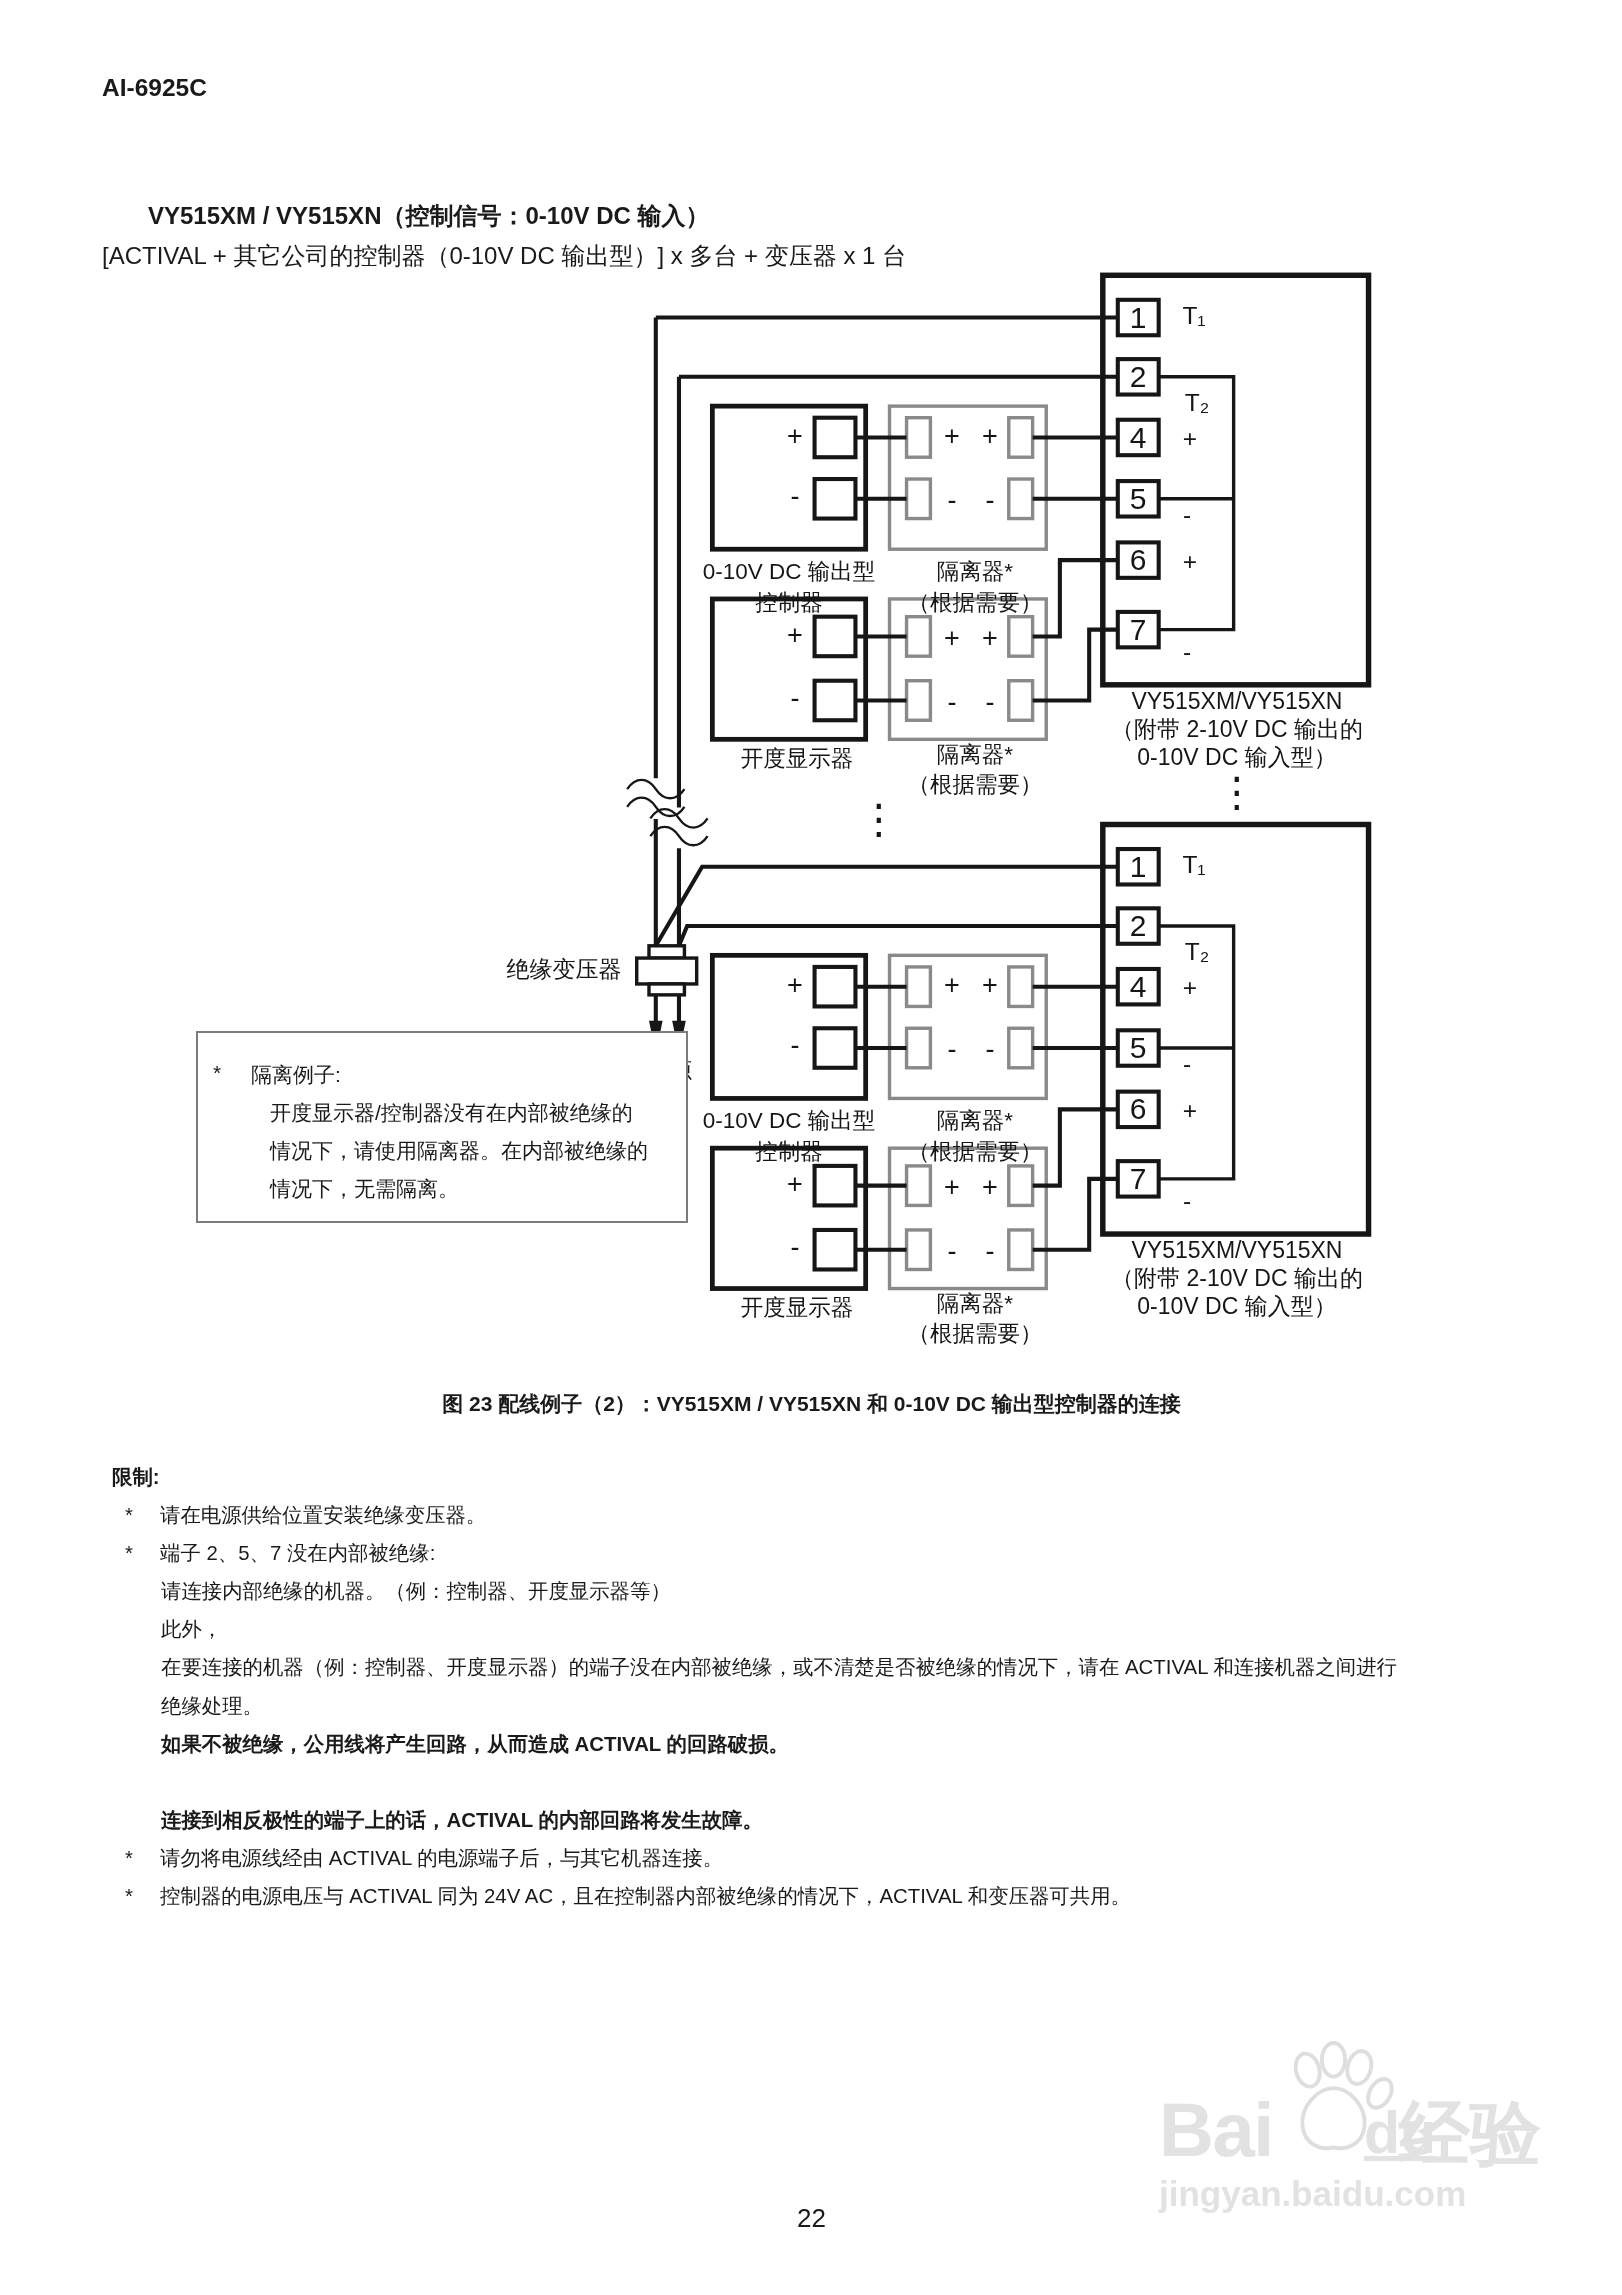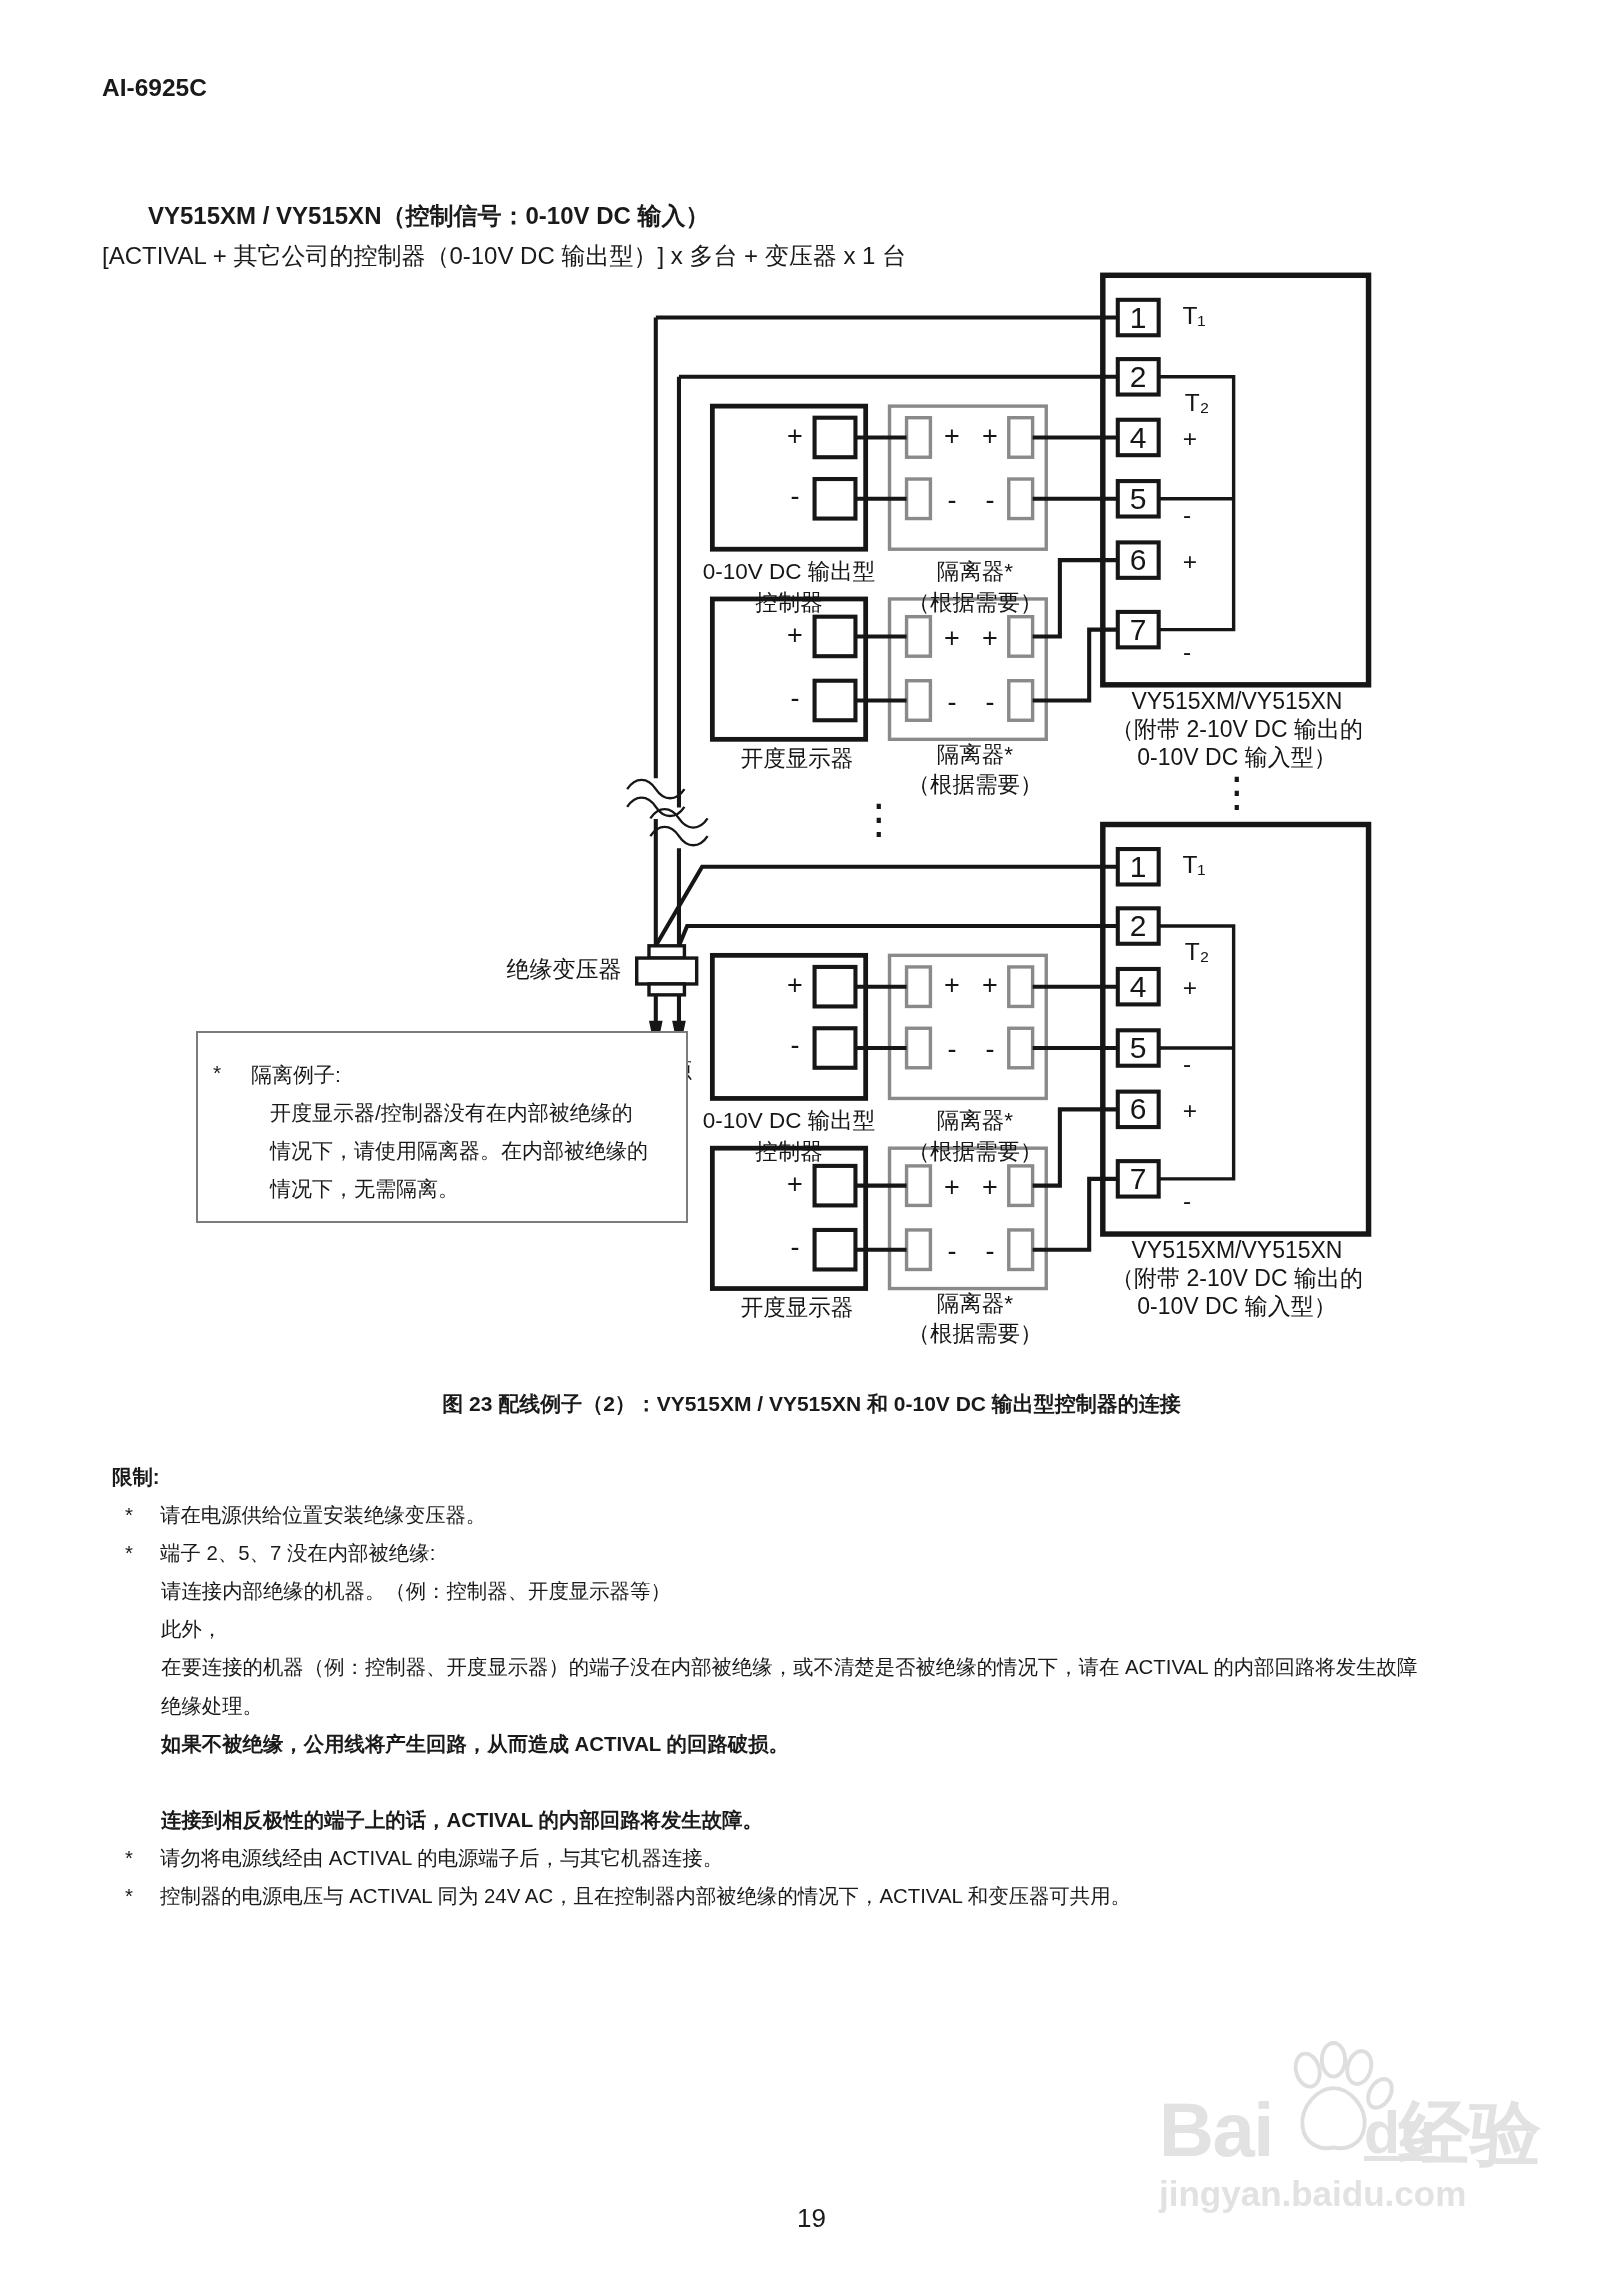--- a/index.html
+++ b/index.html
@@ -201,37 +201,37 @@
   <div class="nb-line" style="left:270px; top:1175px;">情况下，无需隔离。</div>
 
   <div class="abs caption" style="left:0; top:1390px;">图 23  配线例子（2）：VY515XM / VY515XN 和 0-10V DC 输出型控制器的连接</div>
 
   <div class="note-line" style="left:112px; top:1463px; font-weight:bold;">限制:</div>
 
   <div class="note-line" style="left:125px; top:1501px;"><span class="blt">*</span><span>请在电源供给位置安装绝缘变压器。</span></div>
   <div class="note-line" style="left:125px; top:1539px;"><span class="blt">*</span><span>端子 2、5、7 没在内部被绝缘:</span></div>
   <div class="note-line" style="left:161px; top:1577px;">请连接内部绝缘的机器。（例：控制器、开度显示器等）</div>
   <div class="note-line" style="left:161px; top:1615px;">此外，</div>
-  <div class="note-line" style="left:161px; top:1653px;">在要连接的机器（例：控制器、开度显示器）的端子没在内部被绝缘，或不清楚是否被绝缘的情况下，请在 ACTIVAL 的内部回路将发生故障</div>
+  <div class="note-line" style="left:161px; top:1653px;">在要连接的机器（例：控制器、开度显示器）的端子没在内部被绝缘，或不清楚是否被绝缘的情况下，请在 ACTIVAL 和连接机器之间进行</div>
   <div class="note-line" style="left:161px; top:1692px;">绝缘处理。</div>
   <div class="note-line bold" style="left:161px; top:1730px;">如果不被绝缘，公用线将产生回路，从而造成 ACTIVAL 的回路破损。</div>
   <div class="note-line bold" style="left:161px; top:1806px;">连接到相反极性的端子上的话，ACTIVAL 的内部回路将发生故障。</div>
   <div class="note-line" style="left:125px; top:1844px;"><span class="blt">*</span><span>请勿将电源线经由 ACTIVAL 的电源端子后，与其它机器连接。</span></div>
   <div class="note-line" style="left:125px; top:1882px;"><span class="blt">*</span><span>控制器的电源电压与 ACTIVAL 同为 24V AC，且在控制器内部被绝缘的情况下，ACTIVAL 和变压器可共用。</span></div>
 
   <div class="abs wm wm-latin" style="left:1159px; top:2086px;">Bai</div>
   <svg class="abs" style="left:1269px; top:2034px;" width="129" height="129" viewBox="0 0 100 100">
     <g fill="#ffffff" stroke="#dedede" stroke-width="3">
       <ellipse cx="30" cy="28" rx="9" ry="13" transform="rotate(-15 30 28)"></ellipse>
       <ellipse cx="50" cy="20" rx="9" ry="13"></ellipse>
       <ellipse cx="70" cy="26" rx="9" ry="13" transform="rotate(15 70 26)"></ellipse>
       <ellipse cx="86" cy="46" rx="8" ry="12" transform="rotate(30 86 46)"></ellipse>
       <path d="M50 42 C62 42 76 56 74 72 C72 86 60 90 50 88 C40 90 28 86 26 72 C24 56 38 42 50 42 Z"></path>
     </g>
   </svg>
   <div class="abs wm wm-du" style="left:1364px; top:2099px;text-decoration:underline;">du</div>
   <div class="abs wm wm-cn" style="left:1399px; top:2087px;">经验</div>
   <div class="abs wm wm-url" style="left:1159px; top:2174px;">jingyan.baidu.com</div>
 
-  <div class="abs pagenum" style="left:0; top:2203px;">19</div>
+  <div class="abs pagenum" style="left:0; top:2203px;">22</div>
 
 </div>
 
 
 </body></html>

